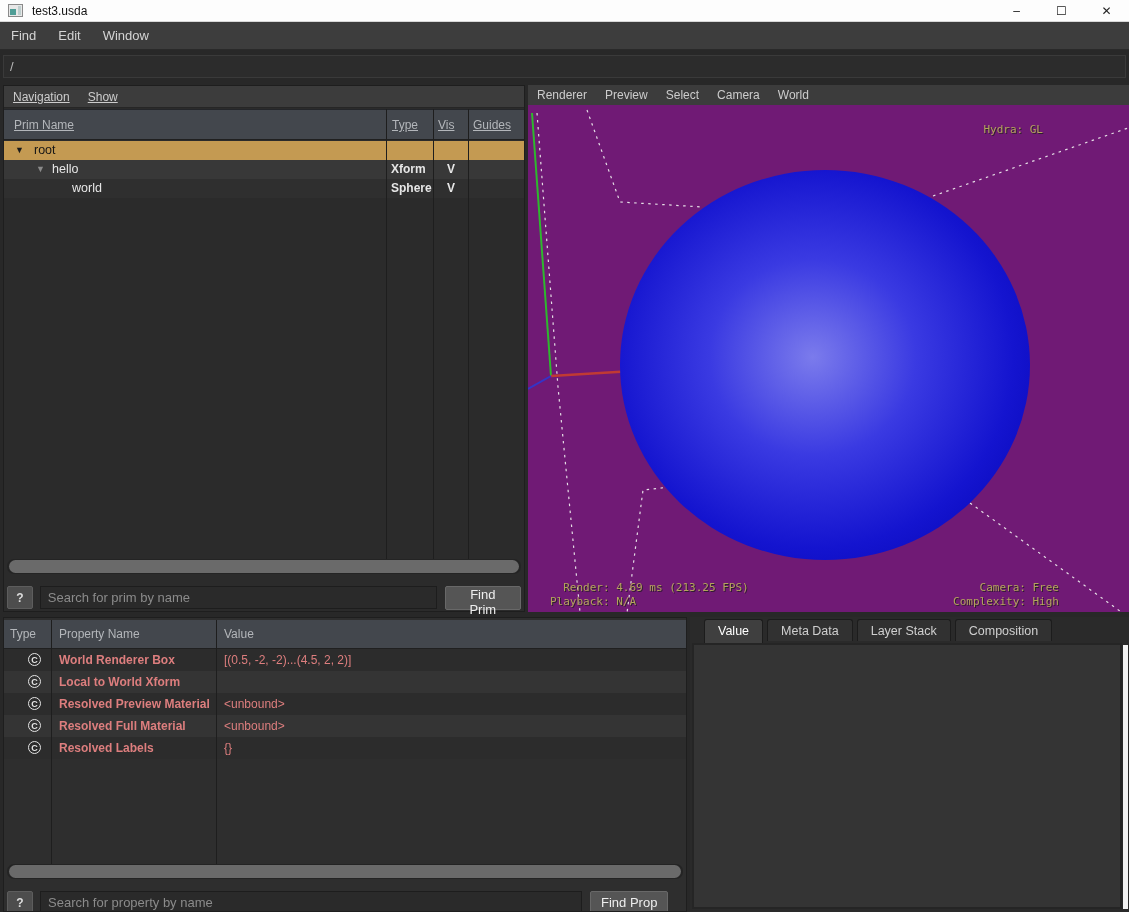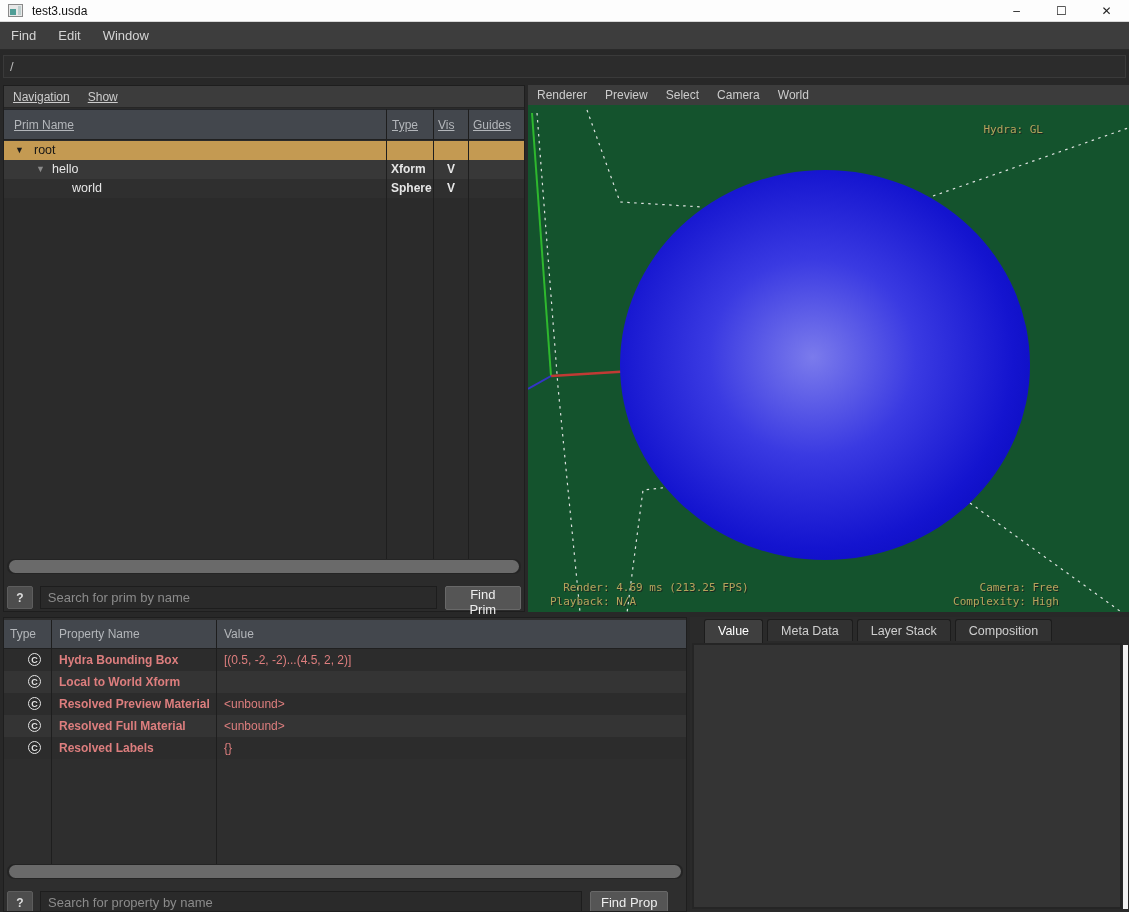--- a/index.html
+++ b/index.html
@@ -52,21 +52,21 @@
   .search-input{height:23px;background:#2a2a2a;border:1px solid #1d1d1d;color:#bfbfbf;
     font-size:13px;padding:0 7px;margin-left:7px;font-family:"Liberation Sans",sans-serif;}
   .search-input::placeholder{color:#8b8b8b;}
   .find-btn{height:24px;background:#555555;border:1px solid #686868;border-radius:2px;
     color:#eeeeee;font-size:13px;margin-left:8px;padding:0 10px;font-family:"Liberation Sans",sans-serif;}
 
   
   .viewport{position:absolute;left:528px;top:85px;width:601px;height:527px;background:#3c3c3c;}
   .vp-menubar{position:absolute;left:0;top:0;right:0;height:20px;background:#3c3c3c;display:flex;align-items:center;}
   .vp-menu-item{padding:0 9px;font-size:12px;color:#cccccc;}
-  .vp-canvas{position:absolute;left:0;top:20px;width:601px;height:507px;background:#14532d;overflow:hidden;}
+  .vp-canvas{position:absolute;left:0;top:20px;width:601px;height:507px;background:#701a75;overflow:hidden;}
   .hud{position:absolute;font-family:"DejaVu Sans Mono",monospace;font-size:11px;color:#b5a35c;
     text-shadow:1px 1px 0 rgba(30,30,30,.8);white-space:pre;line-height:14px;}
   .hud-right{text-align:right;}
 
   
   .props{position:absolute;left:3px;top:617px;width:684px;height:295px;background:#2e2e2e;
     border:1px solid #1e1e1e;overflow:hidden;}
   .prop-header{position:absolute;left:0;top:2px;right:0;height:29px;background:#43474d;
     border-bottom:1px solid #202020;}
   .prop-header .hcell{position:absolute;top:0;height:29px;line-height:29px;font-size:12px;color:#b3b6ba;}
@@ -207,21 +207,21 @@
 
   <div class="props">
     <div class="prop-header">
       <div class="hcell" style="left:6px;">Type</div>
       <div class="hcell" style="left:55px;">Property Name</div>
       <div class="hcell" style="left:220px;">Value</div>
     </div>
 
     <div class="prow odd" style="top:31px;">
       <span class="computed-icon">C</span>
-      <span class="pname">Hydra Bounding Box</span>
+      <span class="pname">World Renderer Box</span>
       <span class="pvalue">[(0.5, -2, -2)...(4.5, 2, 2)]</span>
     </div>
     <div class="prow even" style="top:53px;">
       <span class="computed-icon">C</span>
       <span class="pname">Local to World Xform</span>
     </div>
     <div class="prow odd" style="top:75px;">
       <span class="computed-icon">C</span>
       <span class="pname">Resolved Preview Material</span>
       <span class="pvalue">&lt;unbound&gt;</span>

